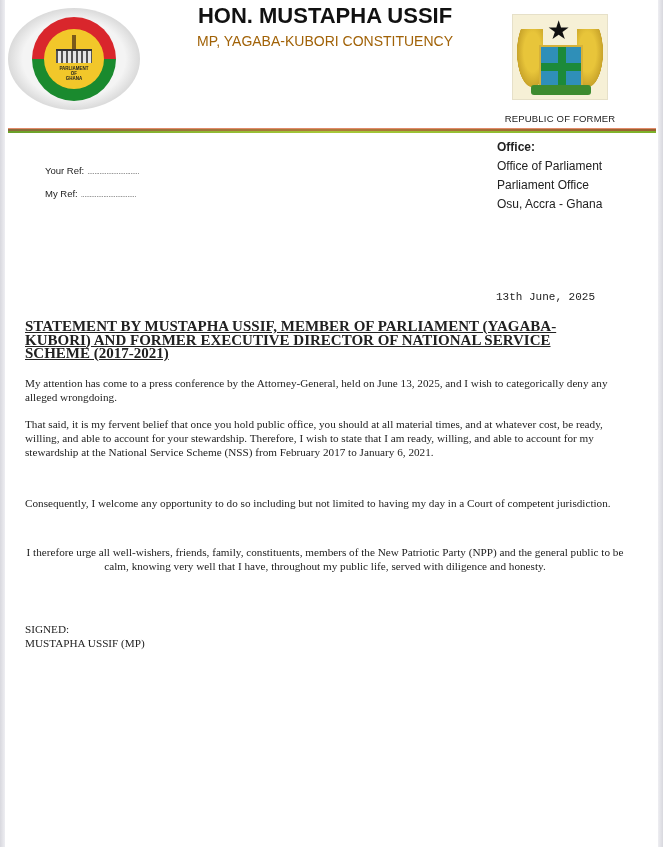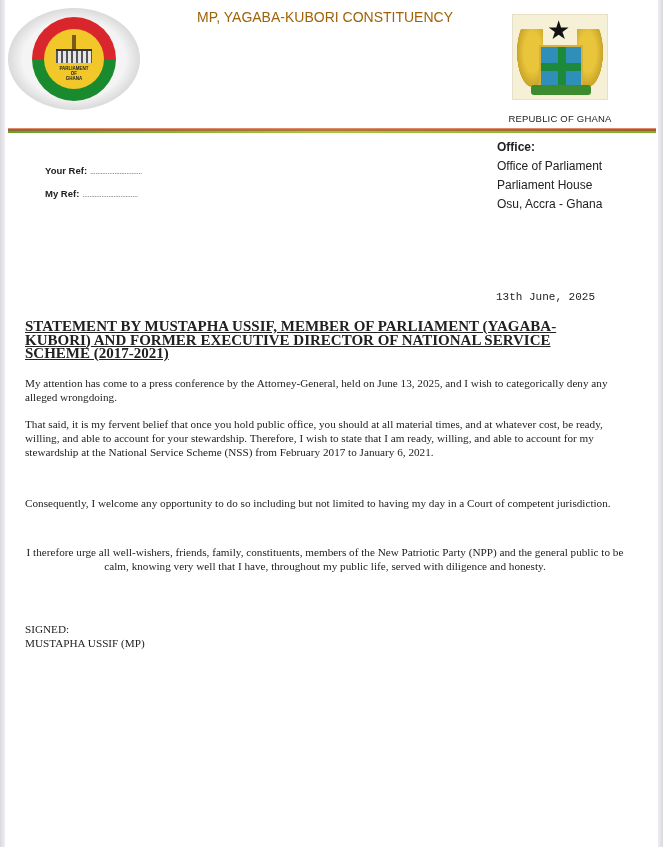--- a/index.html
+++ b/index.html
@@ -111,21 +111,21 @@
       background: linear-gradient(to right, #8a6a3a, #b07a3a 50%, #9a6030); }
     .rule-green { position: absolute; left: 0; top: 3px; width: 100%; height: 2px;
       background: linear-gradient(to right, #6aa02a, #a8c83a 50%, #7cb02a); }
 
     
     .refs {
       position: absolute; left: 45px; top: 165px;
       font-family: "Liberation Sans", sans-serif; font-size: 9.5px; color: #222;
     }
     .ref-line { height: 23px; display: flex; align-items: baseline; }
-    .ref-label { font-weight: bold; }
+    .ref-label { font-weight: normal; }
     .ref-dots { margin-left: 3px; color: #555; letter-spacing: -0.5px; font-size: 8px; }
 
     .office {
       position: absolute; left: 497px; top: 138px;
       font-family: "Liberation Sans", sans-serif; font-size: 12px; color: #222; line-height: 19px;
     }
     .office-heading { font-weight: bold; }
 
     .date {
       position: absolute; left: 496px; top: 291px;
@@ -168,34 +168,35 @@
         <div class="logo-text">
           <div>PARLIAMENT</div>
           <div>OF</div>
           <div>GHANA</div>
         </div>
       </div>
     </div>
   </div>
 
   <div class="title-block">
+    <div class="title-name">HON. MUSTAPHA USSIF</div>
     <div class="title-constituency">MP, YAGABA-KUBORI CONSTITUENCY</div>
   </div>
 
   <div class="coat-of-arms">
     <div class="coa-eagle-left"></div>
     <div class="coa-eagle-right"></div>
     <div class="coa-shield">
       <div class="coa-cross-v"></div>
       <div class="coa-cross-h"></div>
     </div>
     <div class="coa-star">★</div>
     <div class="coa-base"></div>
   </div>
-  <div class="coat-caption">REPUBLIC OF GHANA</div>
+  <div class="coat-caption">REPUBLIC OF FORMER</div>
 
   <div class="rule">
     <div class="rule-red"></div>
     <div class="rule-brown"></div>
     <div class="rule-green"></div>
   </div>
 </header>
 
 <section class="refs">
   <div class="ref-line">
@@ -204,21 +205,21 @@
   </div>
   <div class="ref-line">
     <span class="ref-label">My Ref:</span>
     <span class="ref-dots">................................</span>
   </div>
 </section>
 
 <section class="office">
   <div class="office-heading">Office:</div>
   <div>Office of Parliament</div>
-  <div>Parliament House</div>
+  <div>Parliament Office</div>
   <div>Osu, Accra - Ghana</div>
 </section>
 
 <div class="date">13th June, 2025</div>
 
 <h1 class="heading">STATEMENT BY MUSTAPHA USSIF, MEMBER OF PARLIAMENT (YAGABA-KUBORI) AND FORMER EXECUTIVE DIRECTOR OF NATIONAL SERVICE SCHEME (2017-2021)</h1>
 
 <p class="para p1">My attention has come to a press conference by the  Attorney-General, held on  June  13, 2025, and I wish to categorically deny any alleged wrongdoing.</p>
 <p class="para p2">That said, it is my fervent belief that once you hold public office, you should at all material times, and at whatever cost, be ready, willing, and able to account for your stewardship. Therefore, I wish to state that I am ready, willing, and able to account for my stewardship at the National Service Scheme (NSS) from February 2017 to January 6, 2021.</p>
 <p class="para p3">Consequently, I welcome any opportunity to do so including but not limited to having my day in a Court of competent jurisdiction.</p>

